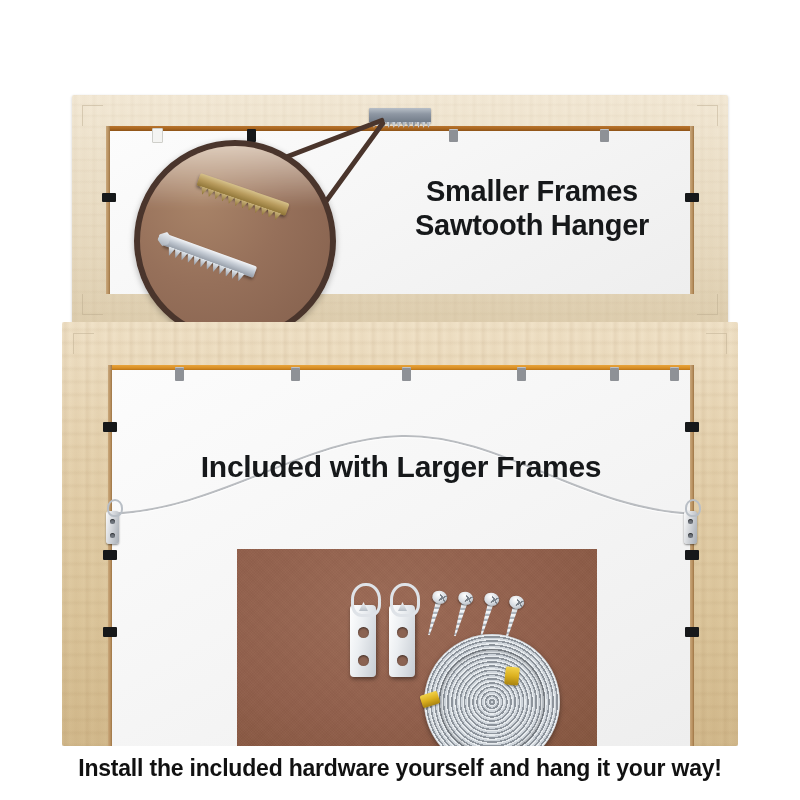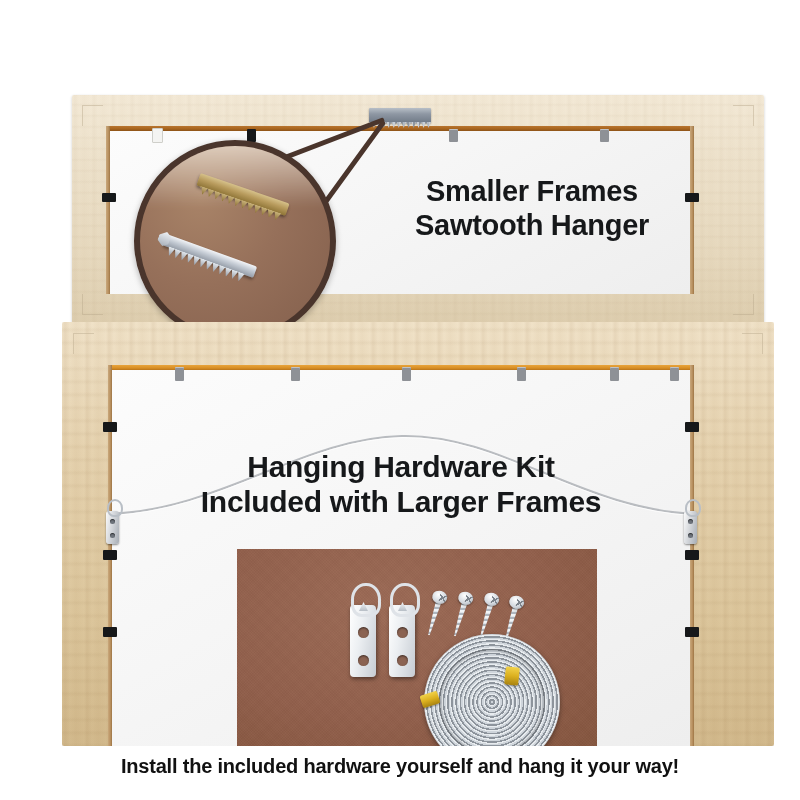--- a/index.html
+++ b/index.html
@@ -12,24 +12,24 @@
   }
   .stage{position:absolute;inset:0;width:800px;height:800px;overflow:hidden;background:#fff;}
 
   
   .headline{
     position:absolute;left:0;width:800px;text-align:center;
     color:#111111;font-weight:700;letter-spacing:-0.2px;
     line-height:1.22;
   }
   #top-headline{top:18px;font-size:25.5px;}
-  #bottom-headline{top:754px;font-size:20px;}
-
-  
-  .frame{position:absolute;padding-left:36px;}
+  #bottom-headline{top:754px;font-size:23px;}
+
+  
+  .frame{position:absolute;}
   .frame-outer{
     position:absolute;inset:0;
     border-radius:2px;
     box-shadow:0 1px 3px rgba(0,0,0,.20);
   }
   
   .wood-cream{
     background:
       repeating-linear-gradient(90deg,
         rgba(255,255,255,.00) 0px, rgba(160,130,90,.055) 3px,
@@ -329,21 +329,20 @@
       <div class="dring-hole" style="top:33px;"></div>
     </div>
     <div class="dring" style="left:622px;top:178px;width:14px;height:48px;">
       <div class="dring-plate"></div>
       <div class="dring-ring"></div>
       <div class="dring-hole" style="top:19px;"></div>
       <div class="dring-hole" style="top:33px;"></div>
     </div>
 
     <div class="caption" id="caption-large" style="left:50px;top:128px;width:578px;">
-      <div>Hanging Hardware Kit</div>
       <div>Included with Larger Frames</div>
     </div>
 
     <div class="kit-photo" style="left:175px;top:227px;width:360px;height:200px;">
       <div class="kit-noise"></div>
 
       <div class="kit-dring" style="left:113px;top:34px;width:26px;height:96px;">
         <div class="kd-plate"></div>
         <div class="kd-ring"></div>
         <div class="kd-nub"></div>

